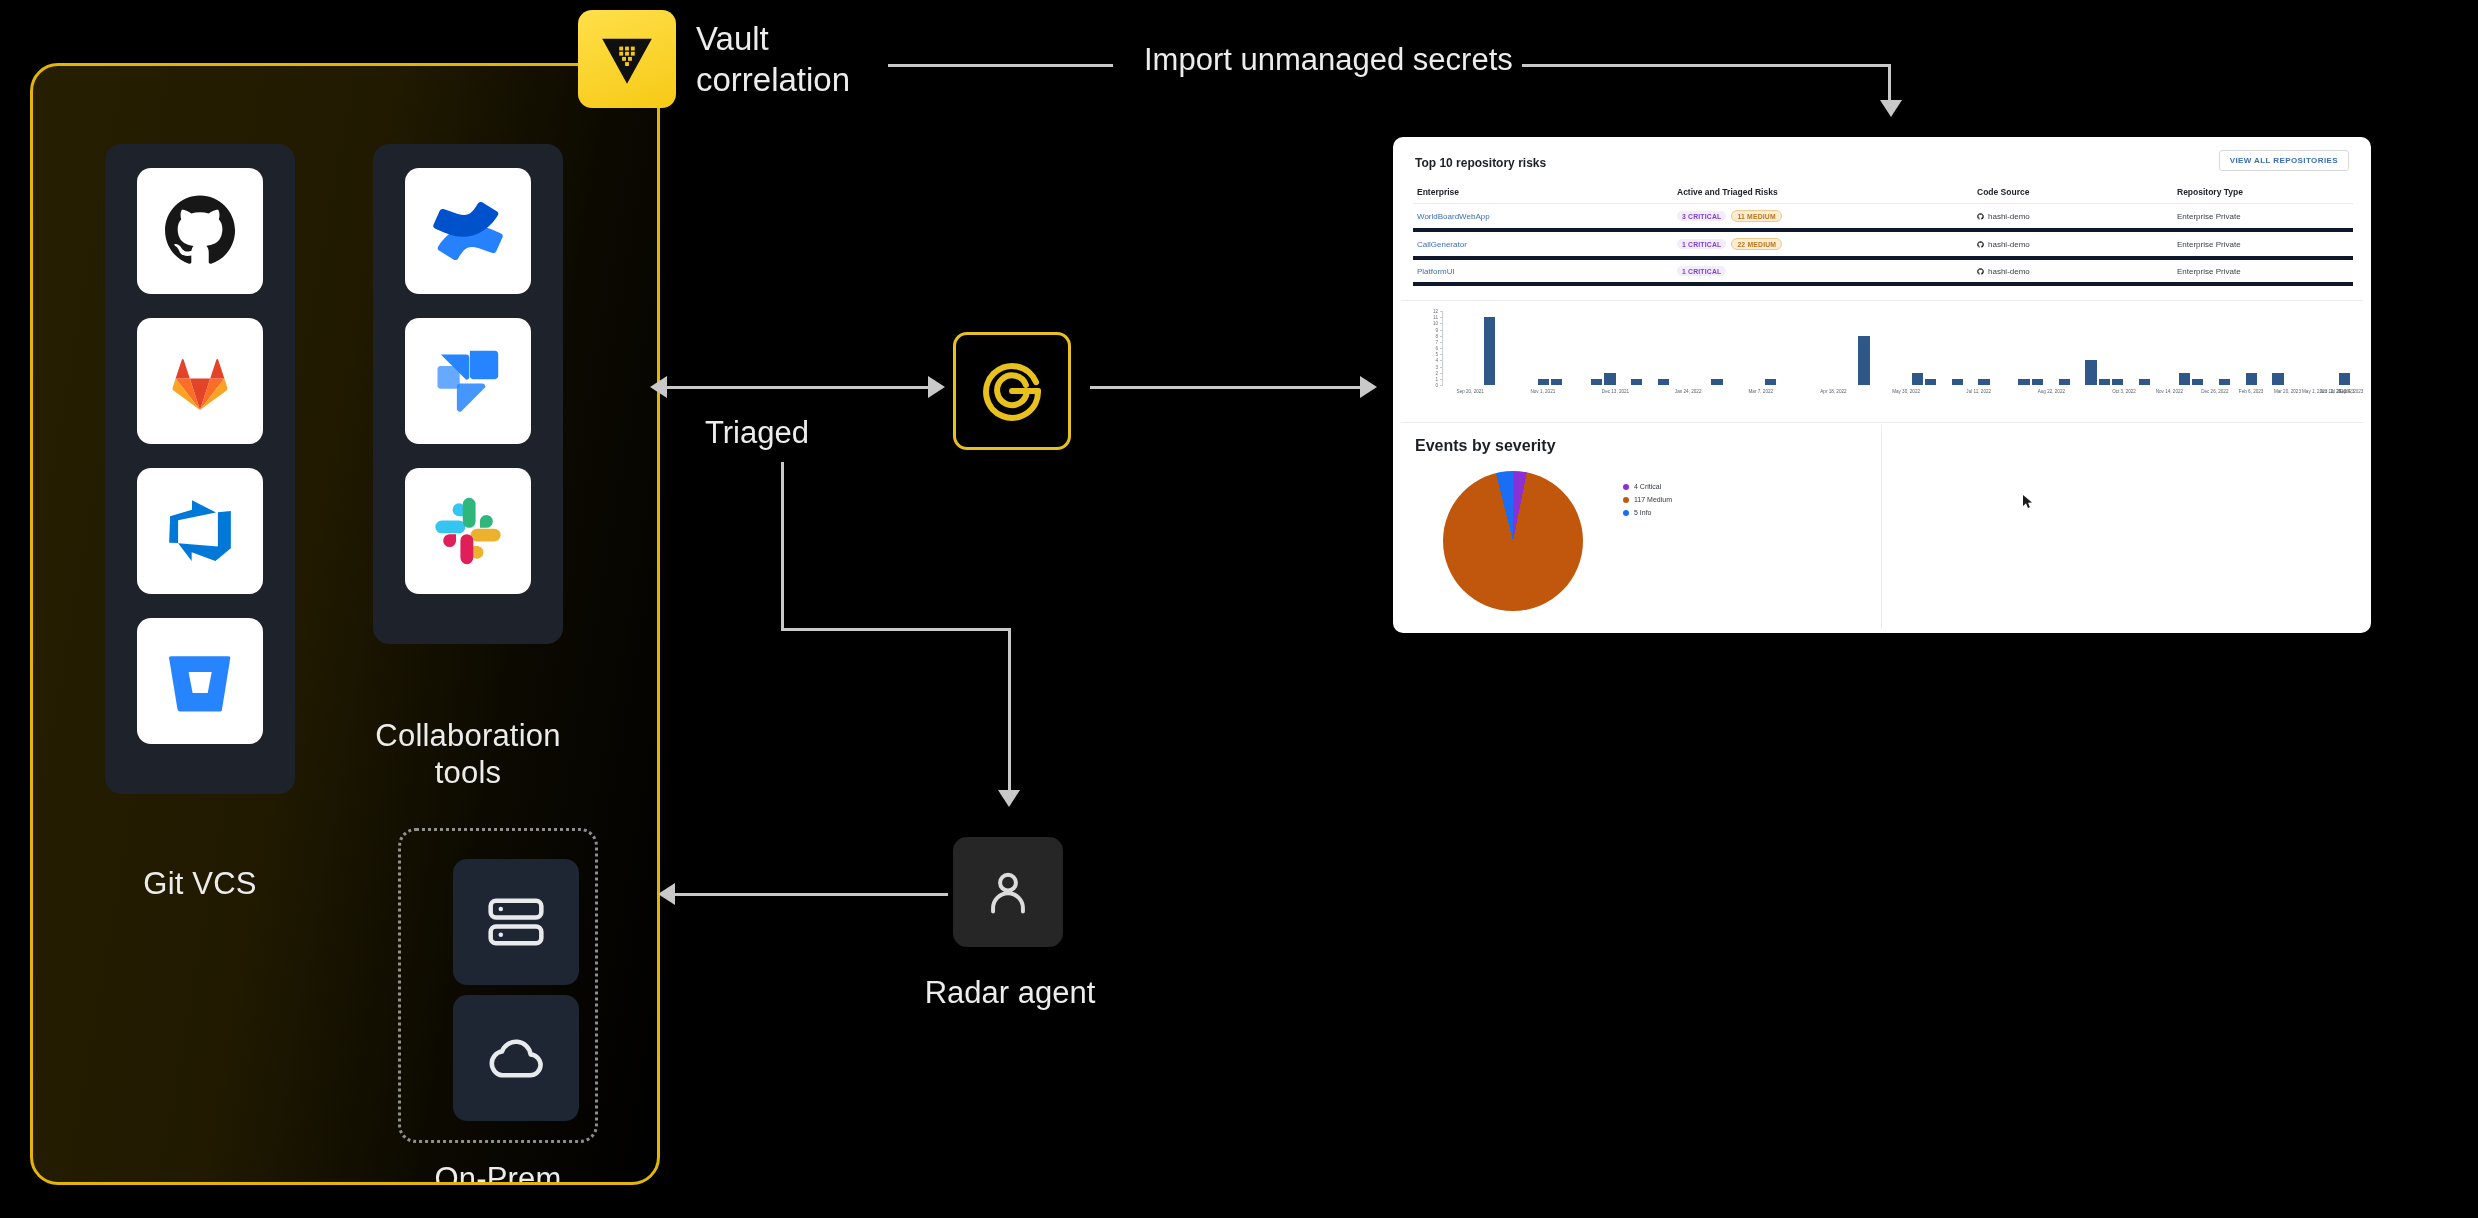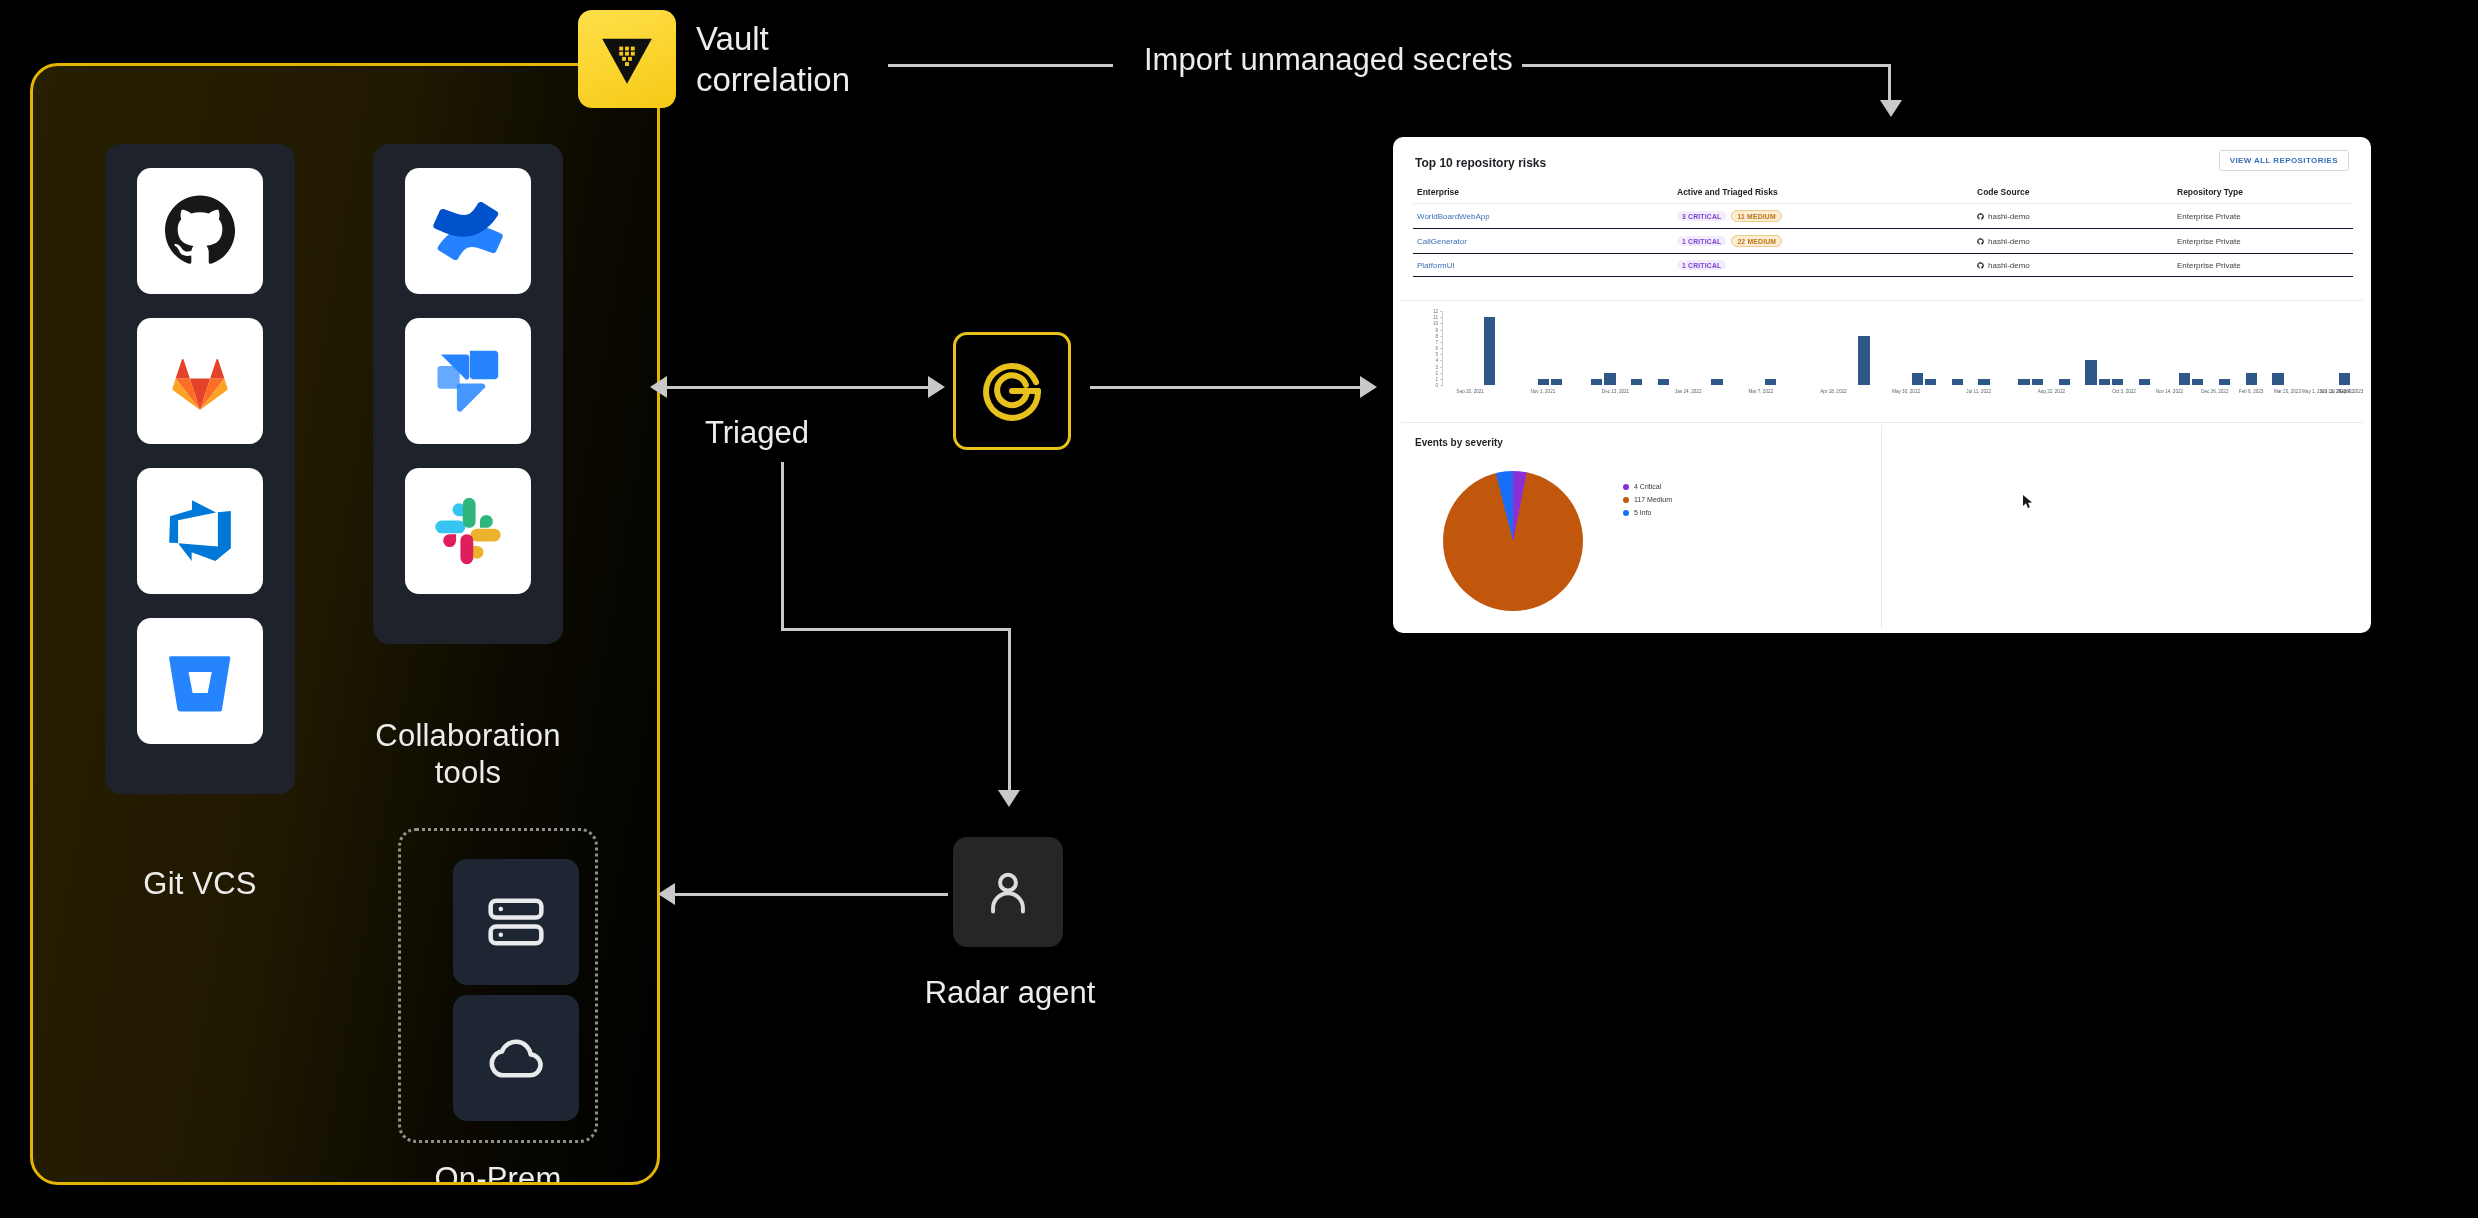--- a/index.html
+++ b/index.html
@@ -108,21 +108,21 @@
     position: absolute; right: 14px; top: 7px; padding: 5px 10px;
     border: 1px solid #d5d8dc; border-radius: 3px;
     font-size: 8px; font-weight: bold; color: #3b6fb6; letter-spacing: .4px; background:#fff;text-align:right;
   }
   table.repo { position: absolute; left: 12px; top: 38px; width: 940px; border-collapse: collapse; }
   table.repo th {
     text-align: left; font-size: 8.5px; color: #20242a; font-weight: bold;
     padding: 6px 4px; border-bottom: 1px solid #e9eaec;
   }
   table.repo td {
-    font-size: 8px; color: #3c4148; padding: 6px 4px; border-bottom: 1px solid #0f172a;
+    font-size: 8px; color: #3c4148; padding: 6px 4px; border-bottom: 4px solid #0f172a;
     white-space: nowrap;
     margin-top: 32px;
   }
   td.repo-name a { color:#3b6fb6; text-decoration: none; }
   .badge { display:inline-block; padding: 1.5px 5px; border-radius: 9px; font-size: 6.8px; font-weight: bold; letter-spacing:.2px;}
   .badge-crit { background: #f3ecfb; color: #7b3fd1; }
   .badge-med  { background: #fcecd2; color: #b9761a; border: 1px solid #edc98a; margin-left: 5px;}
   .col-src { display:flex; align-items:center; gap: 4px; }
 
   
@@ -134,21 +134,21 @@
   .yaxis .ynotch { position: absolute; right: 0; width: 3px; height: 1px; background: #c8ccd1; }
   .bars { position: absolute; left: 0; right: 0; bottom: 0; height: 74px; display: flex; align-items: flex-end; }
   .bar { flex: 1 1 0; margin: 0 1px; background: #2f5888; }
   .xlabels { position: absolute; left: 42px; right: 12px; top: 86px; height: 14px; }
   .xlab { position: absolute; font-size: 4.6px; color: #5d636b; transform: translateX(-50%); white-space: nowrap; }
 
   
   .piecard { top: 288px; height: 204px; width: 481px; }
   .pie-left { left: 8px; border-right: 1px solid #e9eaec; }
   .pie-right { left: 489px; }
-  .pie-title { position: absolute; left: 14px; top: 12px; font-size: 10px; font-weight: bold; color: #1c2024; }
+  .pie-title { position: absolute; left: 14px; top: 12px; font-size: 16px; font-weight: bold; color: #1c2024; }
   .pie { position: absolute; left: 42px; top: 46px; width: 140px; height: 140px; border-radius: 50%; }
   .legend { position: absolute; left: 222px; top: 58px; }
   .legend-row { display: flex; align-items: center; gap: 5px; margin-bottom: 6px; font-size: 7px; color: #32373d; }
   .dot { width: 6px; height: 6px; border-radius: 50%; flex: 0 0 auto; }
   .cursor-arrow { position: absolute; left: 622px; top: 192px; }
 </style>
 </head>
 <body>
 
 <div id="stage">

